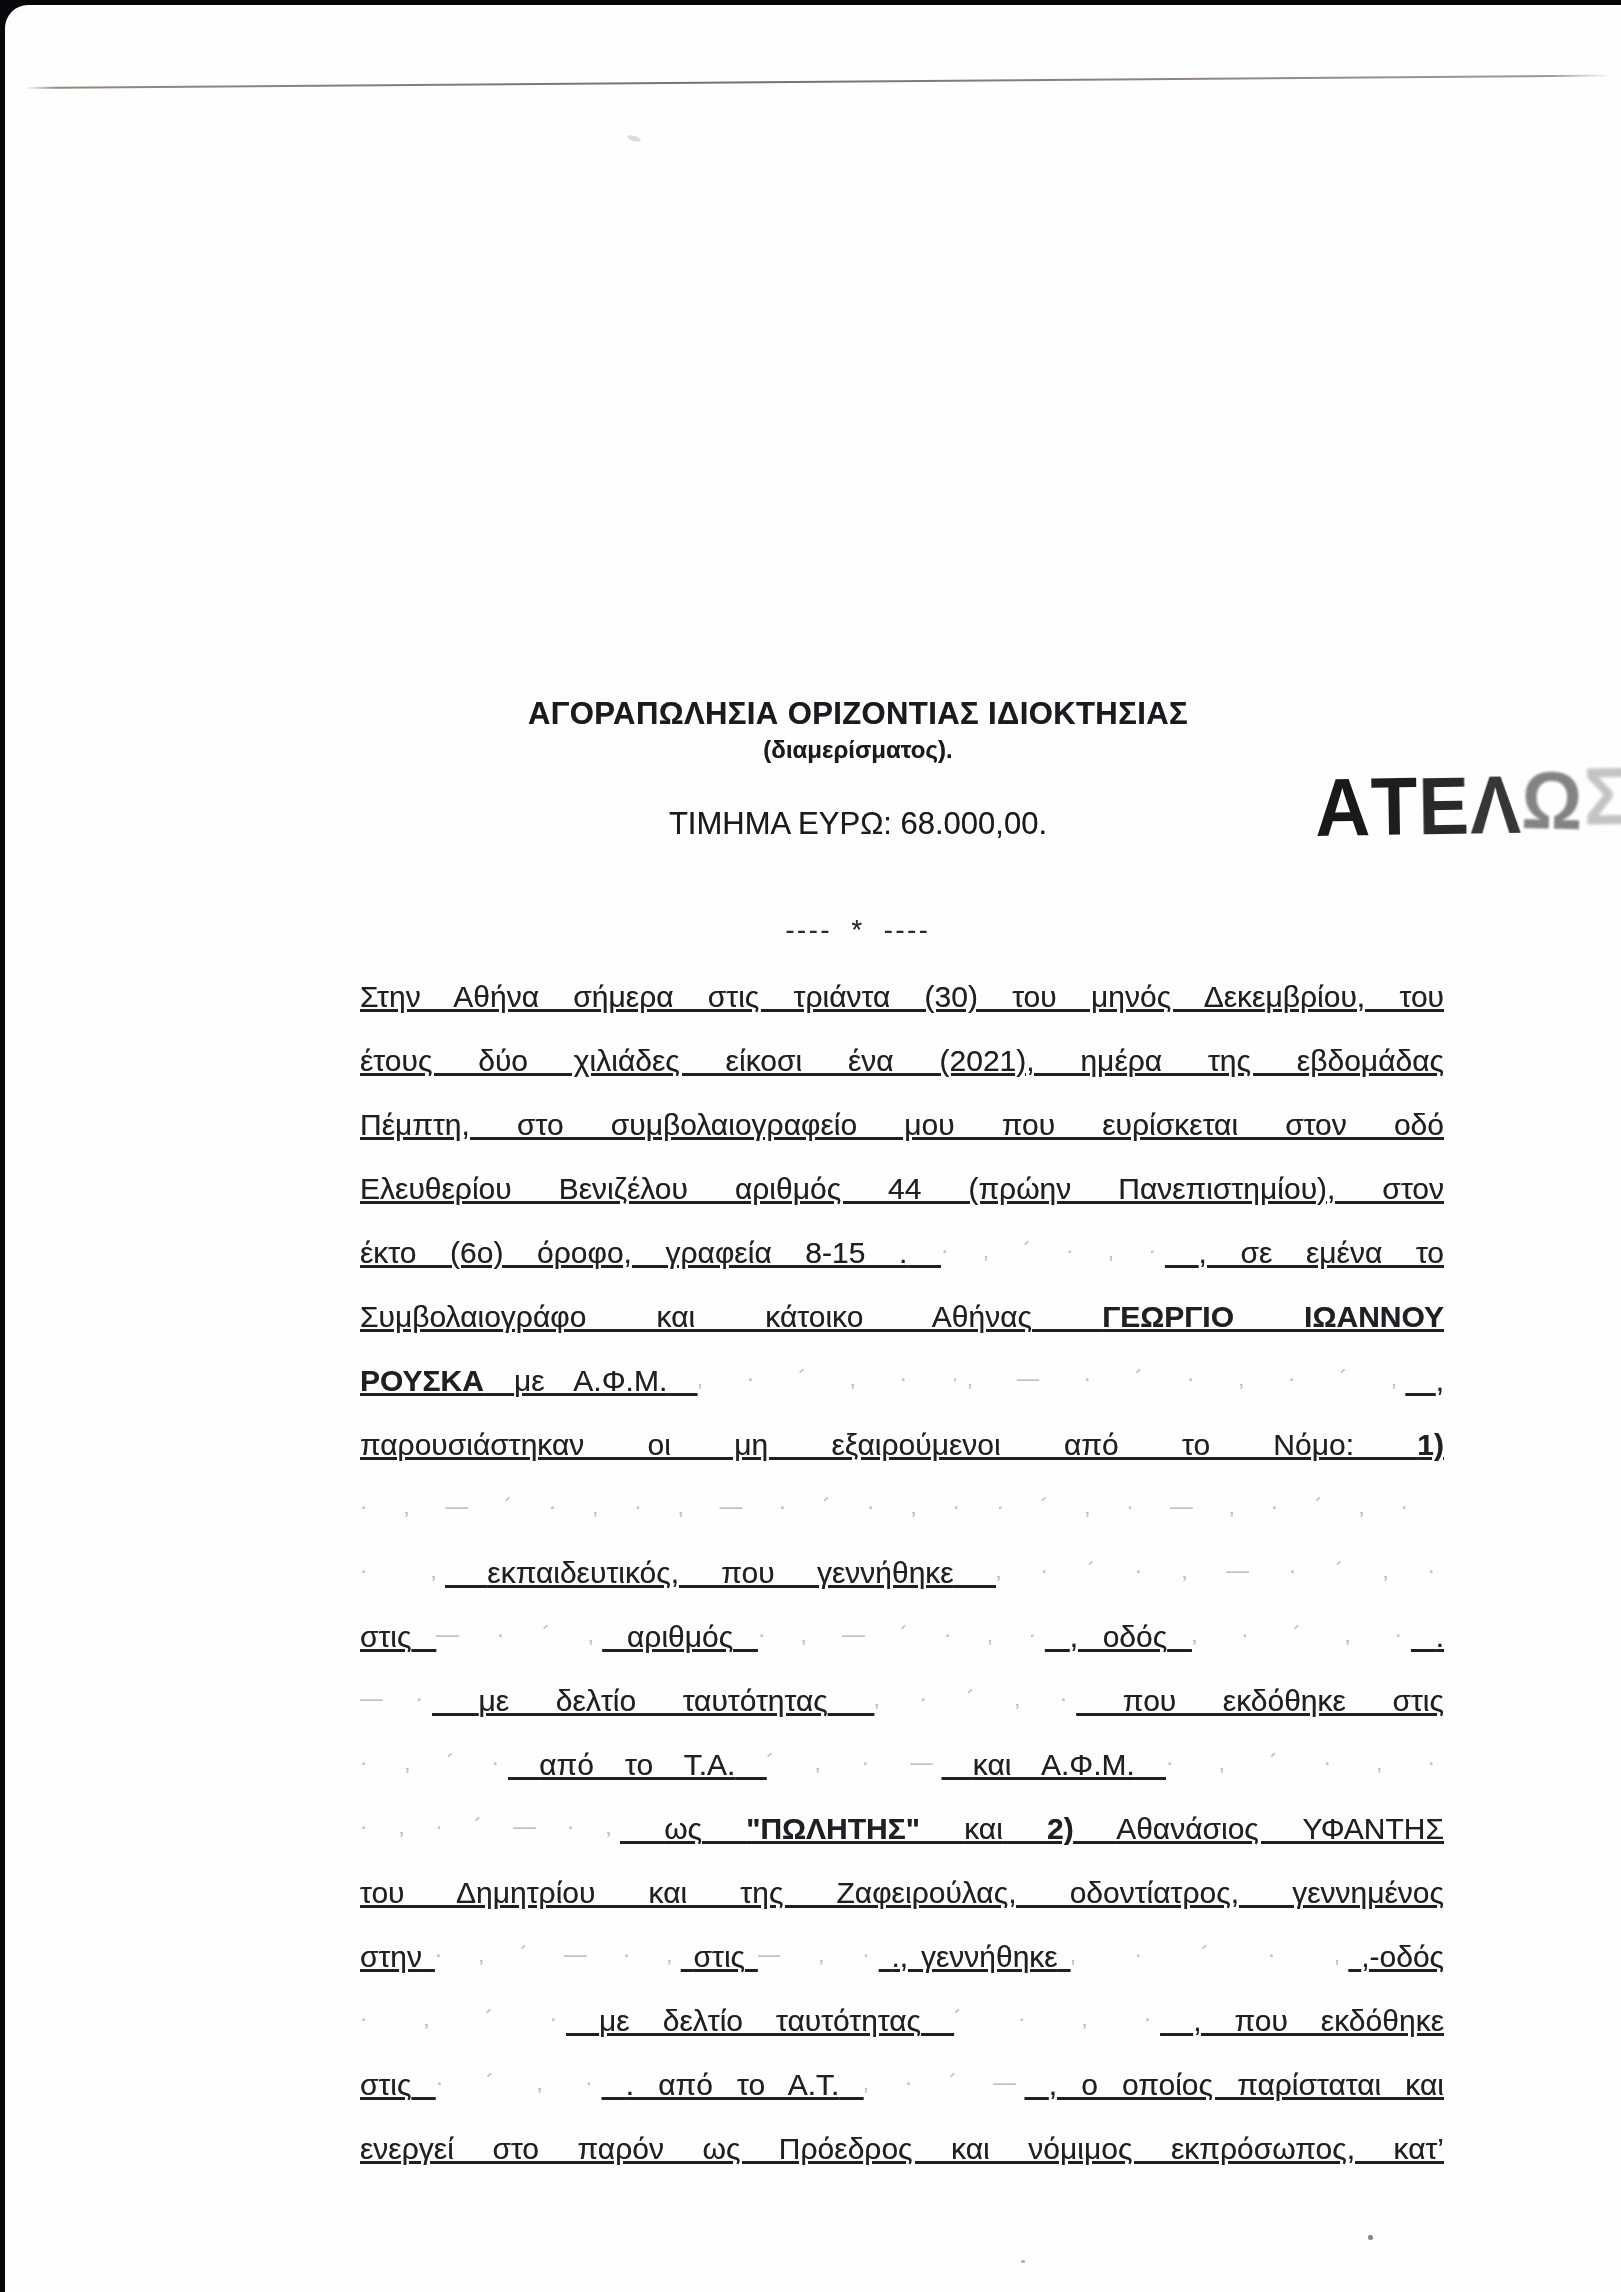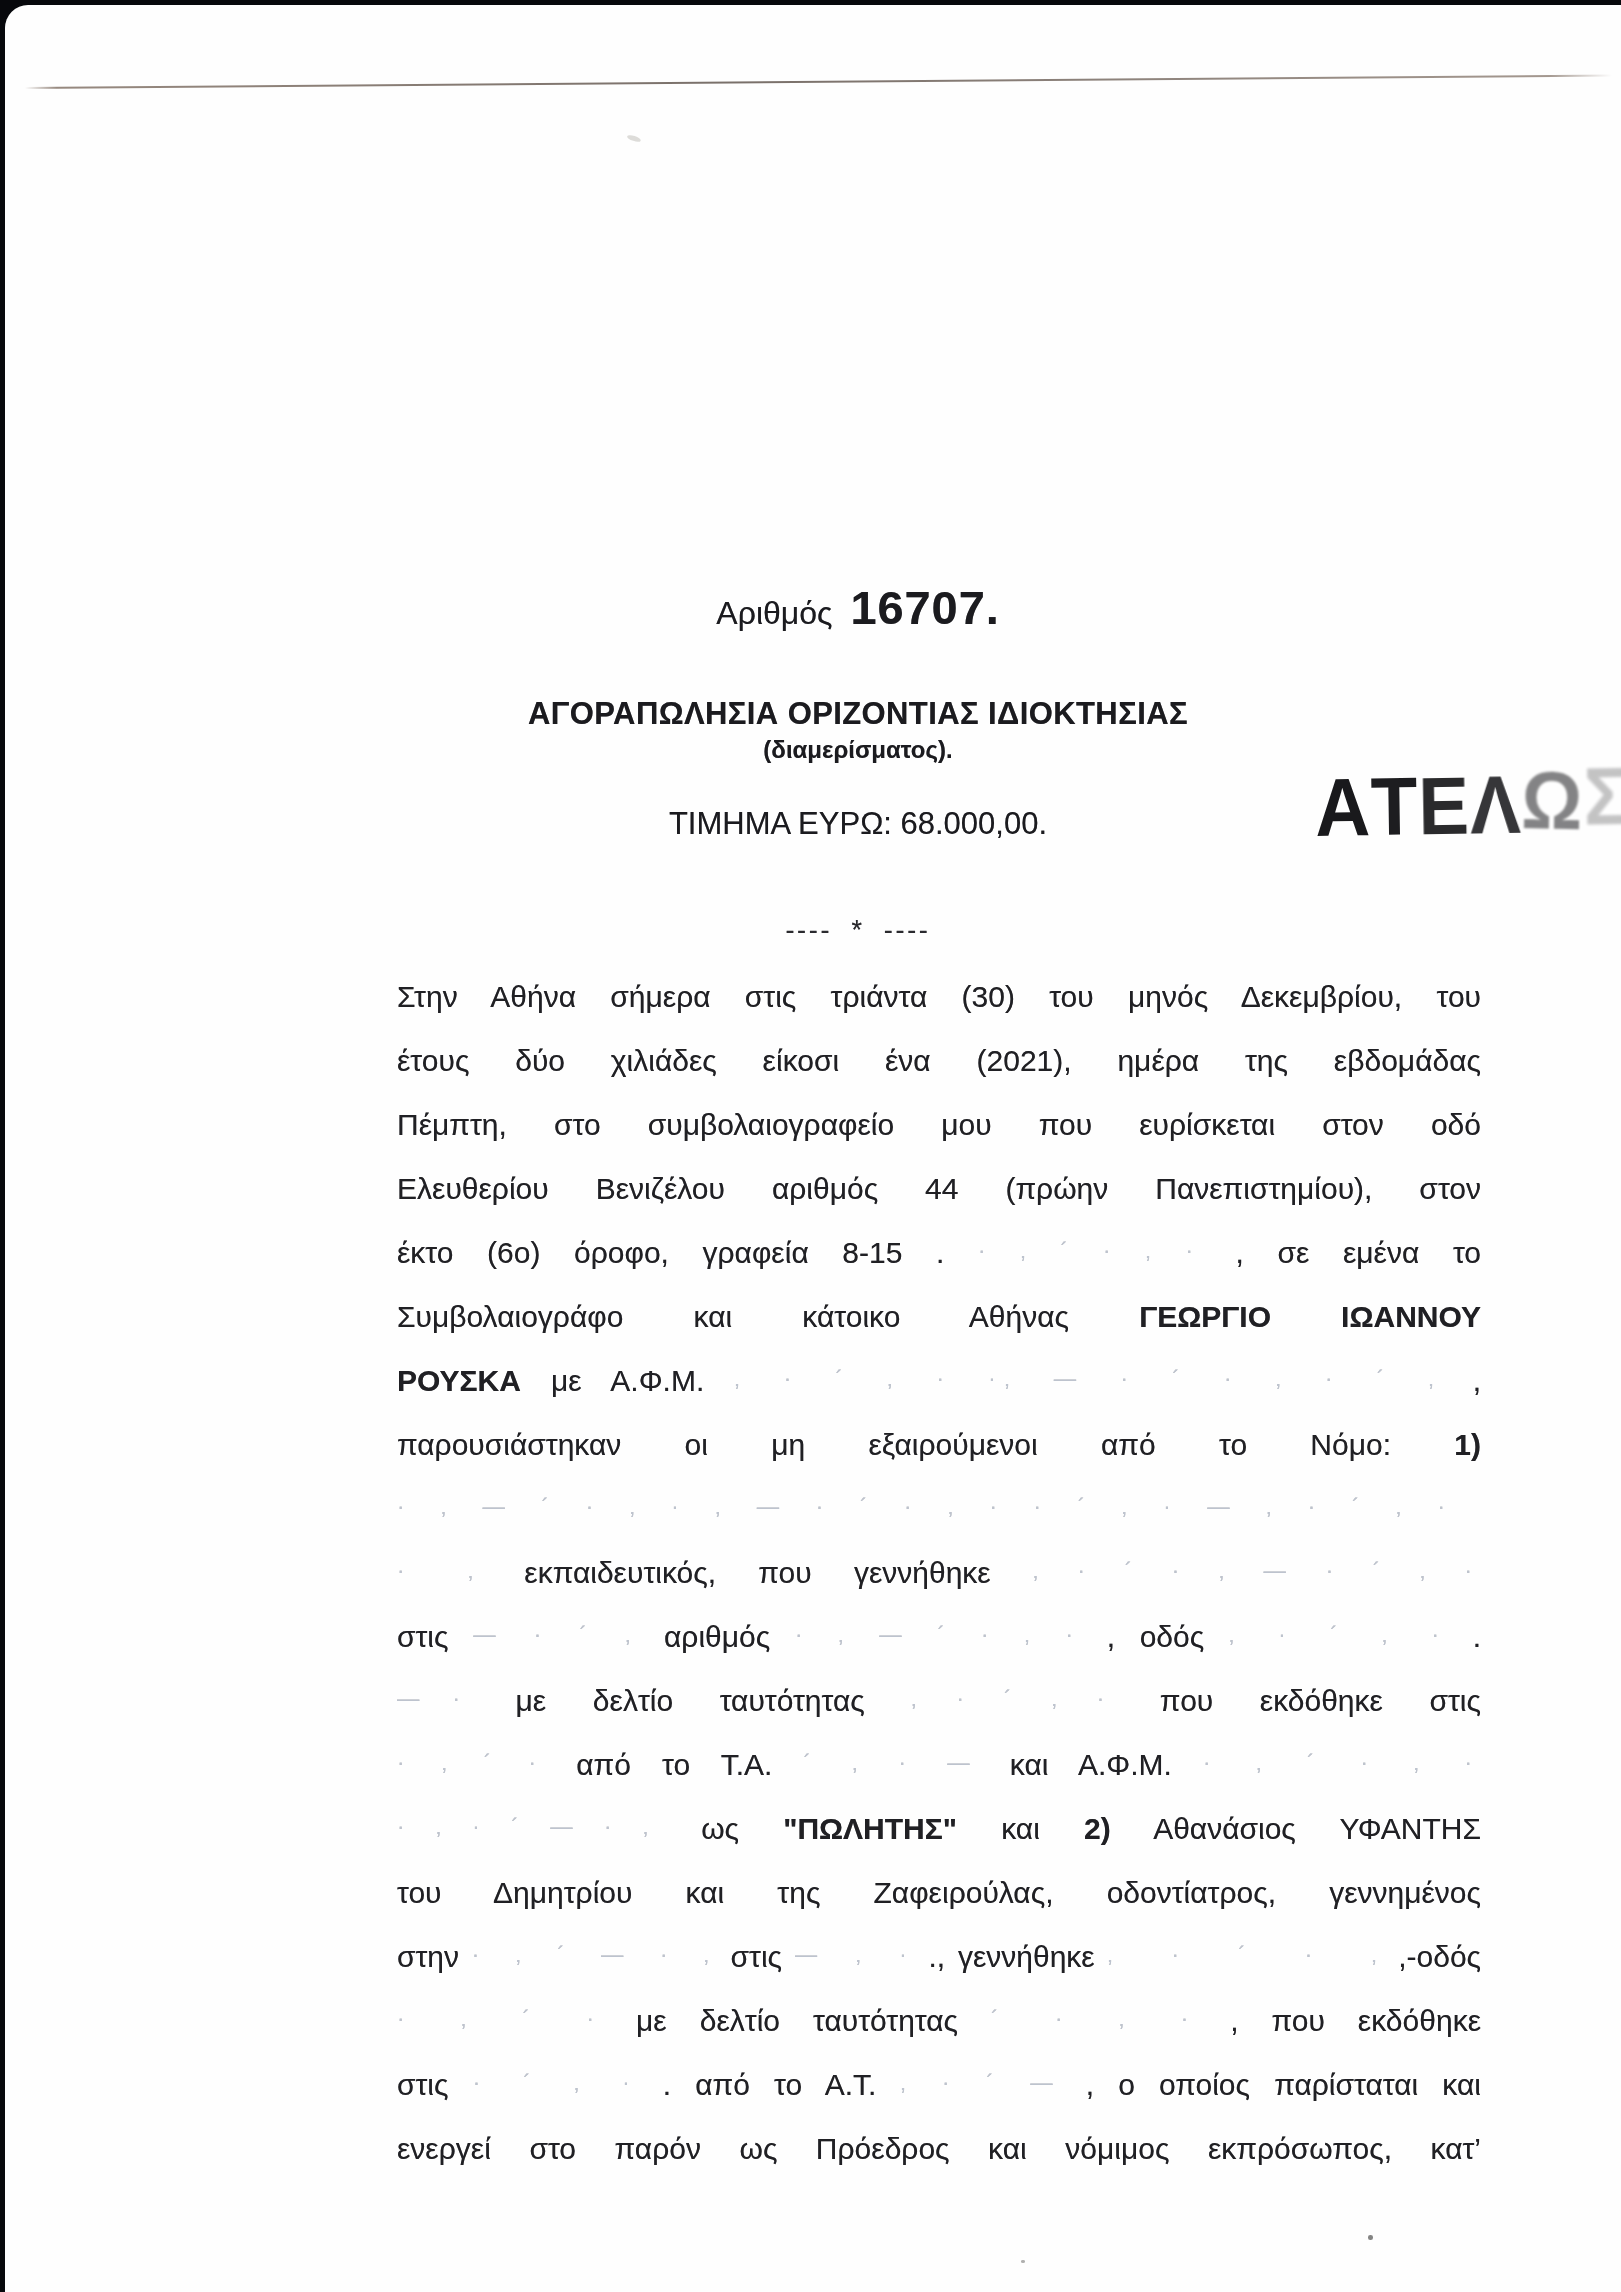--- a/index.html
+++ b/index.html
@@ -61,24 +61,25 @@
   .stamp span { display: inline-block; }
   .stamp span:nth-child(1) { opacity: .94; }
   .stamp span:nth-child(2) { opacity: .92; }
   .stamp span:nth-child(3) { opacity: .87; filter: blur(0.4px); }
   .stamp span:nth-child(4) { opacity: .82; filter: blur(0.4px); }
   .stamp span:nth-child(5) { opacity: .5;  filter: blur(1px); transform: translateY(-3.6px) rotate(2deg); }
   .stamp span:nth-child(6) { opacity: .24; filter: blur(1.6px); transform: translateY(-7.2px); }
 
   .doc-body {
     position: absolute;
-    left: 397px; top: 965px;
+    left: 360px; top: 965px;
     width: 1084px;
     color: #202024;
     text-shadow: 0 0 0.5px rgba(25,25,30,.5);
+    text-decoration: underline;
   }
   .line {
     height: 64px;
     line-height: 64px;
     font-size: 30px;
     text-align: justify;
     text-align-last: justify;
     overflow: visible;
   }
   .line .b { font-weight: 700; }
@@ -102,23 +103,20 @@
   .speck-2 { left: 1021px; top: 2260px; width: 3.6px; height: 2.7px; background: #8f8f8d; opacity: .7; }
   .speck-3 { left: 627px;  top: 136px;  width: 14.3px; height: 4.5px; background: #cfcdc9; opacity: .7; transform: rotate(18deg); }
 </style>
 </head>
 <body>
 
 <div class="scan">
   <div class="paper"></div>
   <div class="fold-line"></div>
 
-  <div class="hline h-number">
-    <span>Αριθμός</span><span class="num">16707.</span>
-  </div>
   <div class="hline h-title">ΑΓΟΡΑΠΩΛΗΣΙΑ ΟΡΙΖΟΝΤΙΑΣ  ΙΔΙΟΚΤΗΣΙΑΣ</div>
   <div class="hline h-subtitle">(διαμερίσματος).</div>
   <div class="hline h-price">ΤΙΜΗΜΑ ΕΥΡΩ:  68.000,00.</div>
   <div class="hline h-separator">---- * ----</div>
 
   <div class="stamp"><span>Α</span><span>Τ</span><span>Ε</span><span>Λ</span><span>Ω</span><span>Σ</span></div>
 
   <div class="doc-body">
       <div class="line"><span>Στην Αθήνα σήμερα στις τριάντα (30) του μηνός  Δεκεμβρίου, του</span></div>
       <div class="line"><span>έτους δύο χιλιάδες είκοσι ένα (2021), ημέρα της εβδομάδας</span></div>

